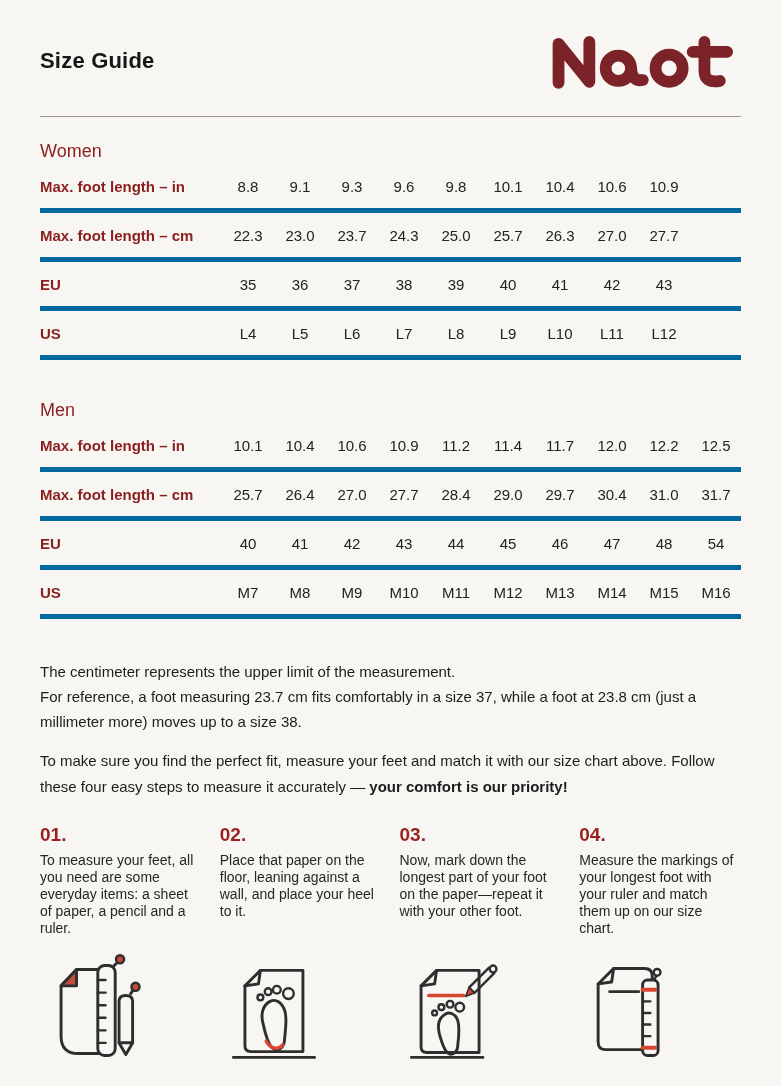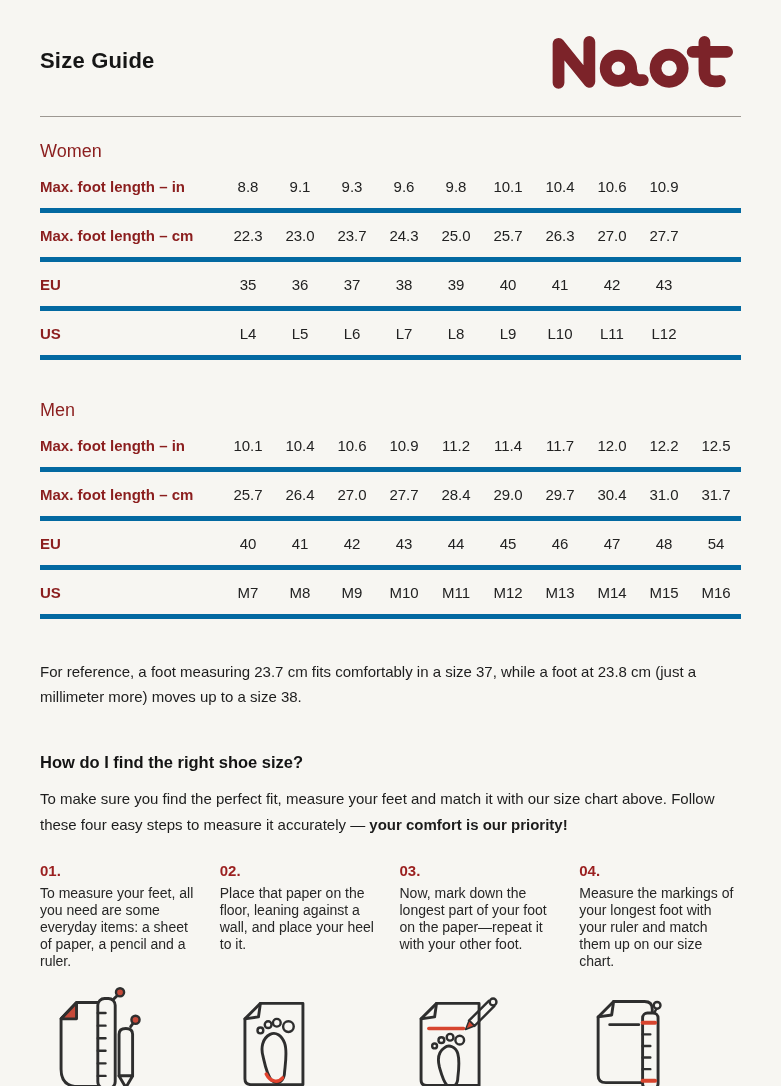--- a/index.html
+++ b/index.html
@@ -14,21 +14,21 @@
   .trow{display:flex;align-items:center;height:44px;border-bottom:5px solid #0369a1;}
   .tlabel{flex:0 0 182px;font-size:15px;font-weight:700;color:#8b1e1e;}
   .tcell{flex:0 0 52px;text-align:center;font-size:15px;color:#222;}
   .men{margin-top:40px;}
   .notes{margin:40px 0 0 0;font-size:15px;line-height:25px;color:#1d1d1d;}
   .note-line{display:block;}
   .howto-heading{margin:44px 0 0 0;font-size:16.5px;font-weight:700;color:#141414;}
   .howto-text{margin:14px 0 0 0;font-size:15px;line-height:26px;color:#1d1d1d;}
   .howto-text strong{font-weight:700;}
   .steps{display:grid;grid-template-columns:repeat(4,1fr);column-gap:18px;margin-top:24px;}
-  .step-number{font-size:15px;font-weight:700;color:#9a1f1f;}
+  .step-number{font-size:19px;font-weight:700;color:#9a1f1f;}
   .step-text{margin-top:6px;font-size:14px;line-height:17px;color:#262626;}
   .icons{display:grid;grid-template-columns:repeat(4,1fr);column-gap:18px;margin-top:16px;}
   .icon-cell svg{display:block;}
 </style>
 </head>
 <body>
 
 <div class="page">
 
   <header class="header">
@@ -152,24 +152,24 @@
           <div class="tcell">M12</div>
           <div class="tcell">M13</div>
           <div class="tcell">M14</div>
           <div class="tcell">M15</div>
           <div class="tcell">M16</div>
         </div>
       </div>
   </section>
 
   <p class="notes">
+    <span class="note-line">The centimeter represents the upper limit of the measurement.</span>
     <span class="note-line">For reference, a foot measuring 23.7 cm fits comfortably in a size 37, while a foot at 23.8 cm (just a millimeter more) moves up to a size 38.</span>
   </p>
 
-  <h3 class="howto-heading">How do I find the right shoe size?</h3>
   <p class="howto-text"><span>To make sure you find the perfect fit, measure your feet and match it with our size chart above. Follow these four easy steps to measure it accurately — </span><strong>your comfort is our priority!</strong></p>
 
   <div class="steps">
     <div class="step">
       <div class="step-number">01.</div>
       <div class="step-text">To measure your feet, all you need are some everyday items: a sheet of paper, a pencil and a ruler.</div>
     </div>
     <div class="step">
       <div class="step-number">02.</div>
       <div class="step-text">Place that paper on the floor, leaning against a wall, and place your heel to it.</div>

